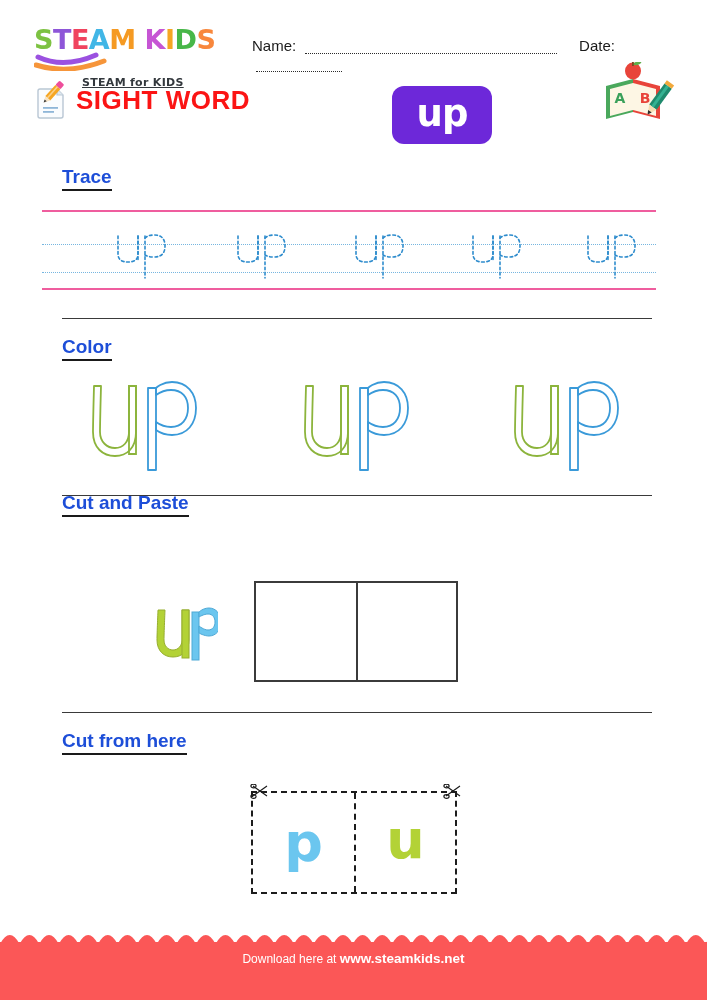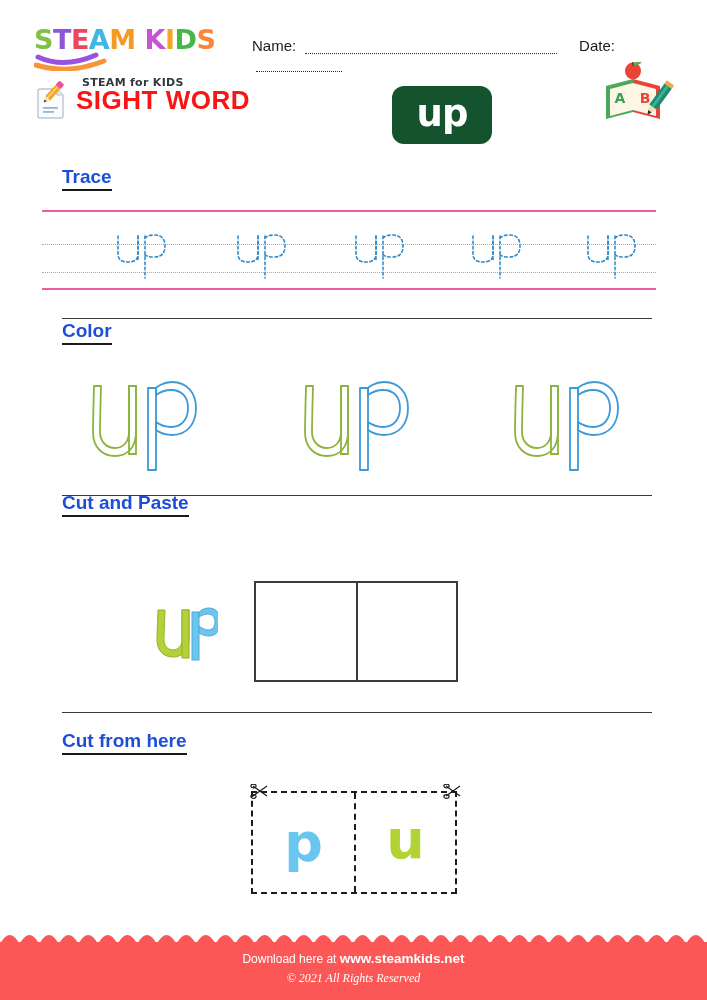--- a/index.html
+++ b/index.html
@@ -26,20 +26,21 @@
     white-space: nowrap;
   }
   .logo-word span { display: inline-block; }
   .logo-swoosh { position: relative; height: 15px; margin-top: 1px; }
   .logo-swoosh svg { position: absolute; left: 0; top: -3px; }
   .logo-sub {
     position: absolute; left: 48px; top: 22px;
     font-family: "DejaVu Sans", sans-serif;
     font-size: 11px; font-weight: bold; color: #33383d;
     letter-spacing: 0.3px;
+    text-decoration: underline;
   }
 
   .namedate { position: absolute; left: 252px; top: 36px; width: 430px; height: 24px; }
   .nd-label {
     font-family: "Liberation Sans", sans-serif;
     font-size: 15px; color: #1a1a1a;
     display: inline-block; vertical-align: bottom;
   }
   .nd-rule {
     display: inline-block; vertical-align: bottom;
@@ -54,21 +55,21 @@
   .pencil-icon { width: 36px; height: 40px; margin-right: 8px; }
   .sight-title {
     font-family: "Liberation Sans", sans-serif;
     font-size: 26px; font-weight: bold; color: #fb1414;
     letter-spacing: 0.5px;
   }
 
   .word-badge {
     position: absolute; left: 392px; top: 86px;
     width: 100px; height: 58px;
-    background: #14532d;
+    background: #6d28d9;
     border-radius: 12px;
     display: flex; align-items: center; justify-content: center;
   }
   .word-badge-text {
     font-family: "DejaVu Sans", sans-serif;
     font-size: 37px; font-weight: bold; color: #ffffff;
     line-height: 1; letter-spacing: -1px;
     padding-bottom: 4px;
   }
 
@@ -260,21 +261,21 @@
               <path d="M26 6 L26 30"></path>
               <path d="M33 6 L33 48"></path>
               <path d="M33 8 Q36 5 42 5 Q53 5 53 16 Q53 27 42 27 Q36 27 33 25"></path>
             </g>
           </svg></div>
       </div>
   </div>
 
   <div class="divider" style="top:318px"></div>
 
-  <div class="sec-head" style="top:320px">Color</div>
+  <div class="sec-head" style="top:336px">Color</div>
   <div class="color-row" id="color-row">
       <div class="color-item" style="left: 10px;"><svg width="155" height="110" viewBox="0 0 155 110">
           <path d="M22 18 C22 18 21 56 21 64 C21 80 31 88 43 88 C55 88 64 80 64 64 L64 18 L57 18 L57 64 C57 74 51 80 43 80 C35 80 28 74 28 64 C28 56 29 18 29 18 Z" fill="none" stroke="#8cb43c" stroke-width="1.8" stroke-linejoin="round"></path>
           <path d="M57 18 L57 86 L64 86 L64 18 Z" fill="none" stroke="#8cb43c" stroke-width="1.8"></path>
           <path d="M76 20 L76 102 L84 102 L84 20 Z" fill="none" stroke="#3a9ad9" stroke-width="1.8" stroke-linejoin="round"></path>
           <path d="M84 20 C84 20 90 14 100 14 C115 14 124 25 124 40 C124 56 115 67 100 67 C91 67 84 62 84 62 L84 54 C84 54 91 59 99 59 C110 59 116 51 116 40 C116 29 110 22 99 22 C91 22 84 27 84 27 Z" fill="none" stroke="#3a9ad9" stroke-width="1.8" stroke-linejoin="round"></path>
         </svg></div>
       <div class="color-item" style="left: 222px;"><svg width="155" height="110" viewBox="0 0 155 110">
           <path d="M22 18 C22 18 21 56 21 64 C21 80 31 88 43 88 C55 88 64 80 64 64 L64 18 L57 18 L57 64 C57 74 51 80 43 80 C35 80 28 74 28 64 C28 56 29 18 29 18 Z" fill="none" stroke="#8cb43c" stroke-width="1.8" stroke-linejoin="round"></path>
           <path d="M57 18 L57 86 L64 86 L64 18 Z" fill="none" stroke="#8cb43c" stroke-width="1.8"></path>
@@ -341,17 +342,16 @@
 
   <div class="footer">
     <svg class="scallop" viewBox="0 0 707 12" preserveAspectRatio="none" id="scallop-svg">
         <path d="M0 12 Q9.8 -6 19.6 12 Q29.400000000000002 -6 39.2 12 Q49 -6 58.800000000000004 12 Q68.60000000000001 -6 78.4 12 Q88.2 -6 98 12 Q107.8 -6 117.6 12 Q127.4 -6 137.20000000000002 12 Q147.00000000000003 -6 156.8 12 Q166.60000000000002 -6 176.4 12 Q186.20000000000002 -6 196 12 Q205.8 -6 215.6 12 Q225.40000000000003 -6 235.20000000000002 12 Q245.00000000000003 -6 254.8 12 Q264.6 -6 274.40000000000003 12 Q284.20000000000005 -6 294.00000000000006 12 Q303.8 -6 313.6 12 Q323.40000000000003 -6 333.20000000000005 12 Q343.00000000000006 -6 352.80000000000007 12 Q362.6 -6 372.40000000000003 12 Q382.20000000000005 -6 392.00000000000006 12 Q401.8 -6 411.6 12 Q421.40000000000003 -6 431.20000000000005 12 Q441.00000000000006 -6 450.80000000000007 12 Q460.6 -6 470.40000000000003 12 Q480.20000000000005 -6 490.00000000000006 12 Q499.80000000000007 -6 509.6000000000001 12 Q519.4 -6 529.2 12 Q539 -6 548.8000000000001 12 Q558.6 -6 568.4000000000001 12 Q578.2 -6 588.0000000000001 12 Q597.8 -6 607.6 12 Q617.4 -6 627.2 12 Q637 -6 646.8000000000001 12 Q656.6 -6 666.4000000000001 12 Q676.2 -6 686.0000000000001 12 Q695.8 -6 705.6 12 Q715.4 -6 725.2 12 L707 12 L707 12 L0 12 Z" fill="#fb5757"></path>
       </svg>
     <div class="footer-body">
       <div class="foot-line1">
         <span>Download here at</span>
         <b>www.steamkids.net</b>
       </div>
-      <div class="foot-line2">© 2021 All Rights Reserved</div>
     </div>
   </div>
 
 </div>
 
 </body></html>

